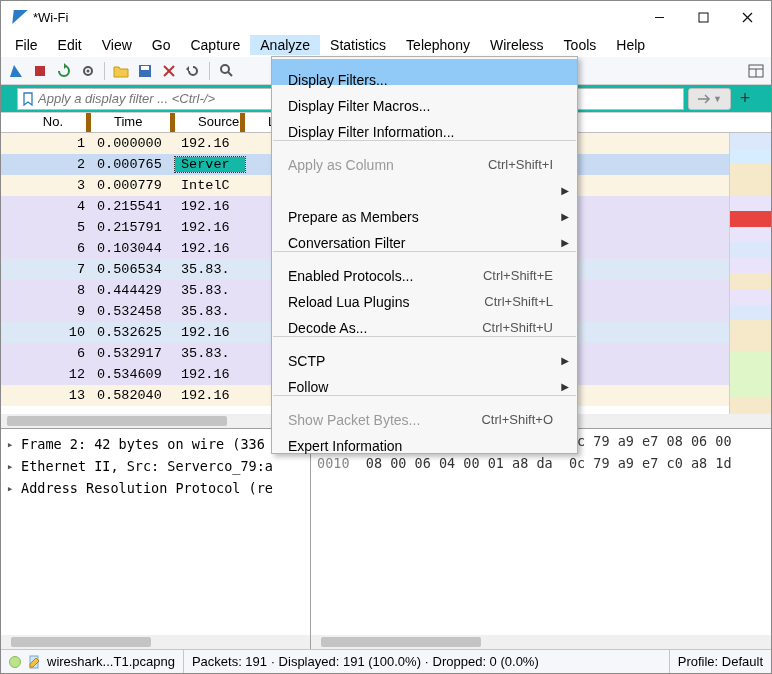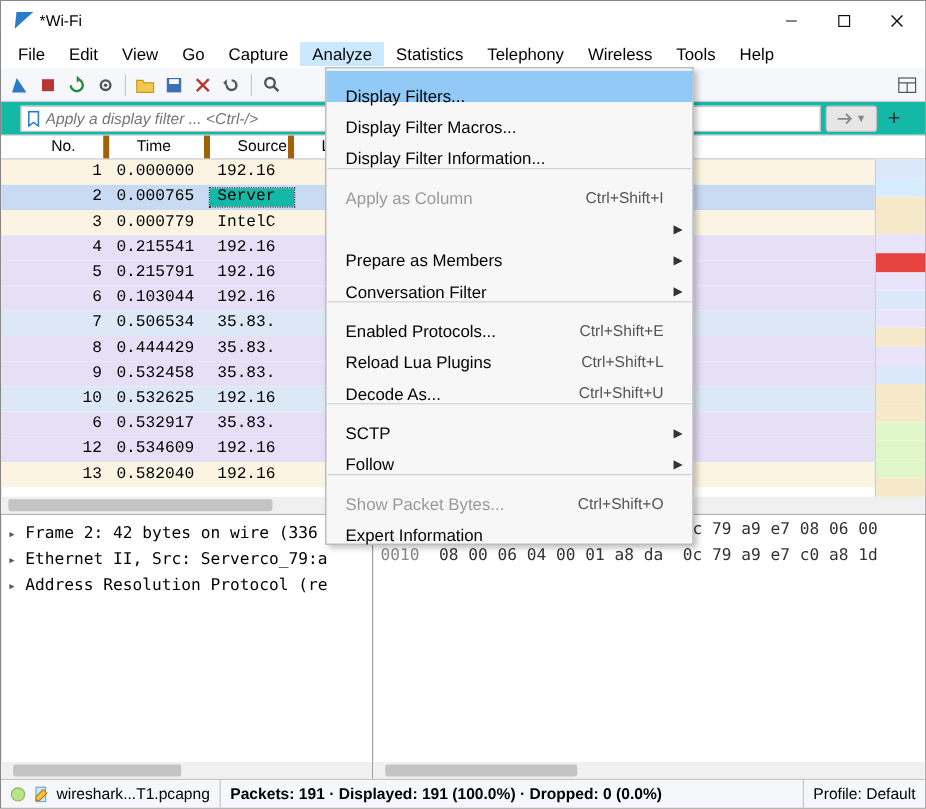--- a/index.html
+++ b/index.html
@@ -61,21 +61,21 @@
   .detail .chev { width:14px; text-align:center; color:#555; font-size: 11px; }
   .hex { flex: 1; display:flex; flex-direction:column; }
   .hex .body { flex:1; overflow:hidden; font-family: Consolas, monospace; font-size: 13.5px; padding: 4px 6px; color:#333; white-space: pre; }
   .hex .off { color:#888; }
   .hexline { height: 22px; }
 
   
   .status { height: 24px; display: flex; align-items: center; background: #f5f7fa; border-top: 1px solid #c6c6c6; font-size: 13px; }
   .status .sect { padding: 0 8px; border-right: 1px solid #c6c6c6; height: 100%; display:flex; align-items:center; gap:6px; }
   .status .sect:last-child { border-right: none; }
-  .status .grow { flex: 1; font-weight: bold; }
+  .status .grow { flex: 1; }
   .dot { width:12px; height:12px; border-radius:50%; background: #b9e48a; border:1px solid #8db85f; }
 
   
   .menu { position: absolute; top: 56px; left: 271px; width: 307px; background:#f7f7f7; border:1px solid #b0b0b0; box-shadow: 3px 3px 5px rgba(0,0,0,0.25); z-index: 100; font-size: 14px; padding: 2px 0; }
   .menu .mitem { height: 26px; display:flex; align-items:center; padding: 15px 24px 0 16px; position:relative; }
   .menu .mitem .mlabel { flex:1; }
   .menu .mitem .accel { color:#555; font-size: 13px; }
   .menu .mitem .arrow { position:absolute; right:8px; font-size: 10px; color:#333; }
   .menu .mitem.hi { background:#91c9f7; }
   .menu .mitem.disabled { color:#9a9a9a; }

